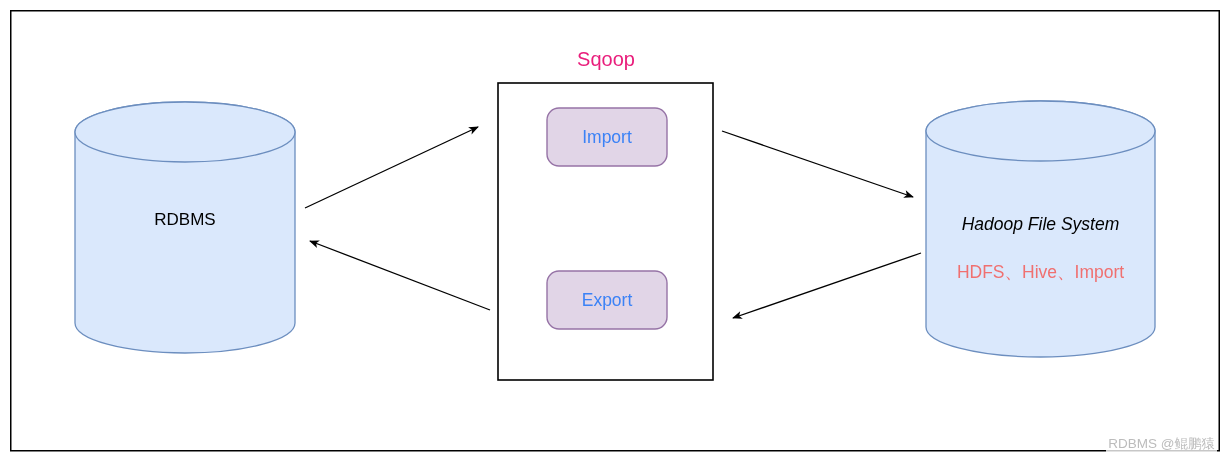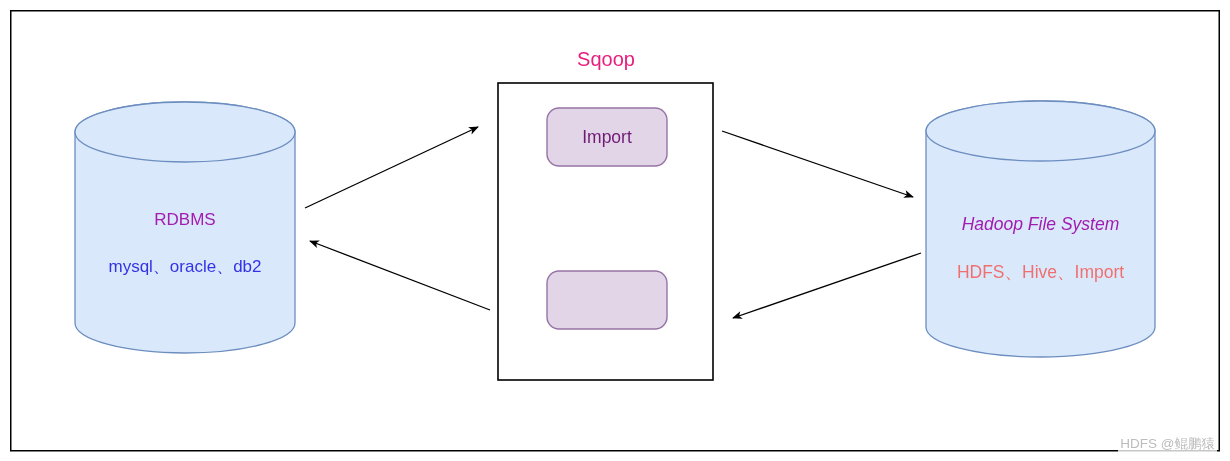--- a/index.html
+++ b/index.html
@@ -16,42 +16,42 @@
     overflow: hidden;
   }
   .canvas svg {
     position: absolute;
     left: 0;
     top: 0;
   }
   .label {
     position: absolute;
     text-align: center;
-    color: #a21caf;
+    color: #000000;
     font-size: 17px;
     line-height: 1.2;
     white-space: nowrap;
   }
   .diagram-title {
     left: 498px;
     top: 47px;
     width: 216px;
     font-size: 20px;
     color: #e91e7c;
   }
   .rdbms-label      { left: 75px;  top: 210px; width: 220px; }
   .rdbms-sublabel   { left: 55px;  top: 257px; width: 260px; color: #3333e6; }
   .hadoop-label     { left: 926px; top: 214px; width: 229px; font-size: 17.5px; font-style: italic; }
   .hadoop-sublabel  { left: 906px; top: 262px; width: 269px; color: #f07070; font-size: 17.5px; }
   .node-label {
     position: absolute;
     display: flex;
     align-items: center;
     justify-content: center;
-    color: #701a75;
+    color: #3b82f6;
     font-size: 17.5px;
   }
   .import-label { left: 547px; top: 108px; width: 120px; height: 58px; }
   .export-label { left: 547px; top: 271px; width: 120px; height: 58px; }
   .watermark {
     position: absolute;
     right: 13px;
     bottom: 7px;
     font-size: 13.5px;
     color: #bcbcbc;
@@ -92,21 +92,21 @@
 
     <line x1="305" y1="208" x2="478" y2="127" stroke="#000000" stroke-width="1.3" marker-end="url(#arrowhead)"></line>
     <line x1="490" y1="310" x2="310" y2="241" stroke="#000000" stroke-width="1.3" marker-end="url(#arrowhead)"></line>
     <line x1="722" y1="131" x2="913" y2="197" stroke="#000000" stroke-width="1.3" marker-end="url(#arrowhead)"></line>
     <line x1="921" y1="253" x2="733" y2="318" stroke="#000000" stroke-width="1.3" marker-end="url(#arrowhead)"></line>
   </svg>
 
   <div class="label diagram-title">Sqoop</div>
 
   <div class="label rdbms-label">RDBMS</div>
-  <div class="label rdbms-sublabel">mysql、oracle、db2</div>
 
   <div class="label hadoop-label">Hadoop File System</div>
   <div class="label hadoop-sublabel">HDFS、Hive、Import</div>
 
   <div class="node-label import-label">Import</div>
+  <div class="node-label export-label">Export</div>
 
-  <div class="watermark">HDFS @鲲鹏猿</div>
+  <div class="watermark">RDBMS @鲲鹏猿</div>
 </div>
 
 </body></html>

